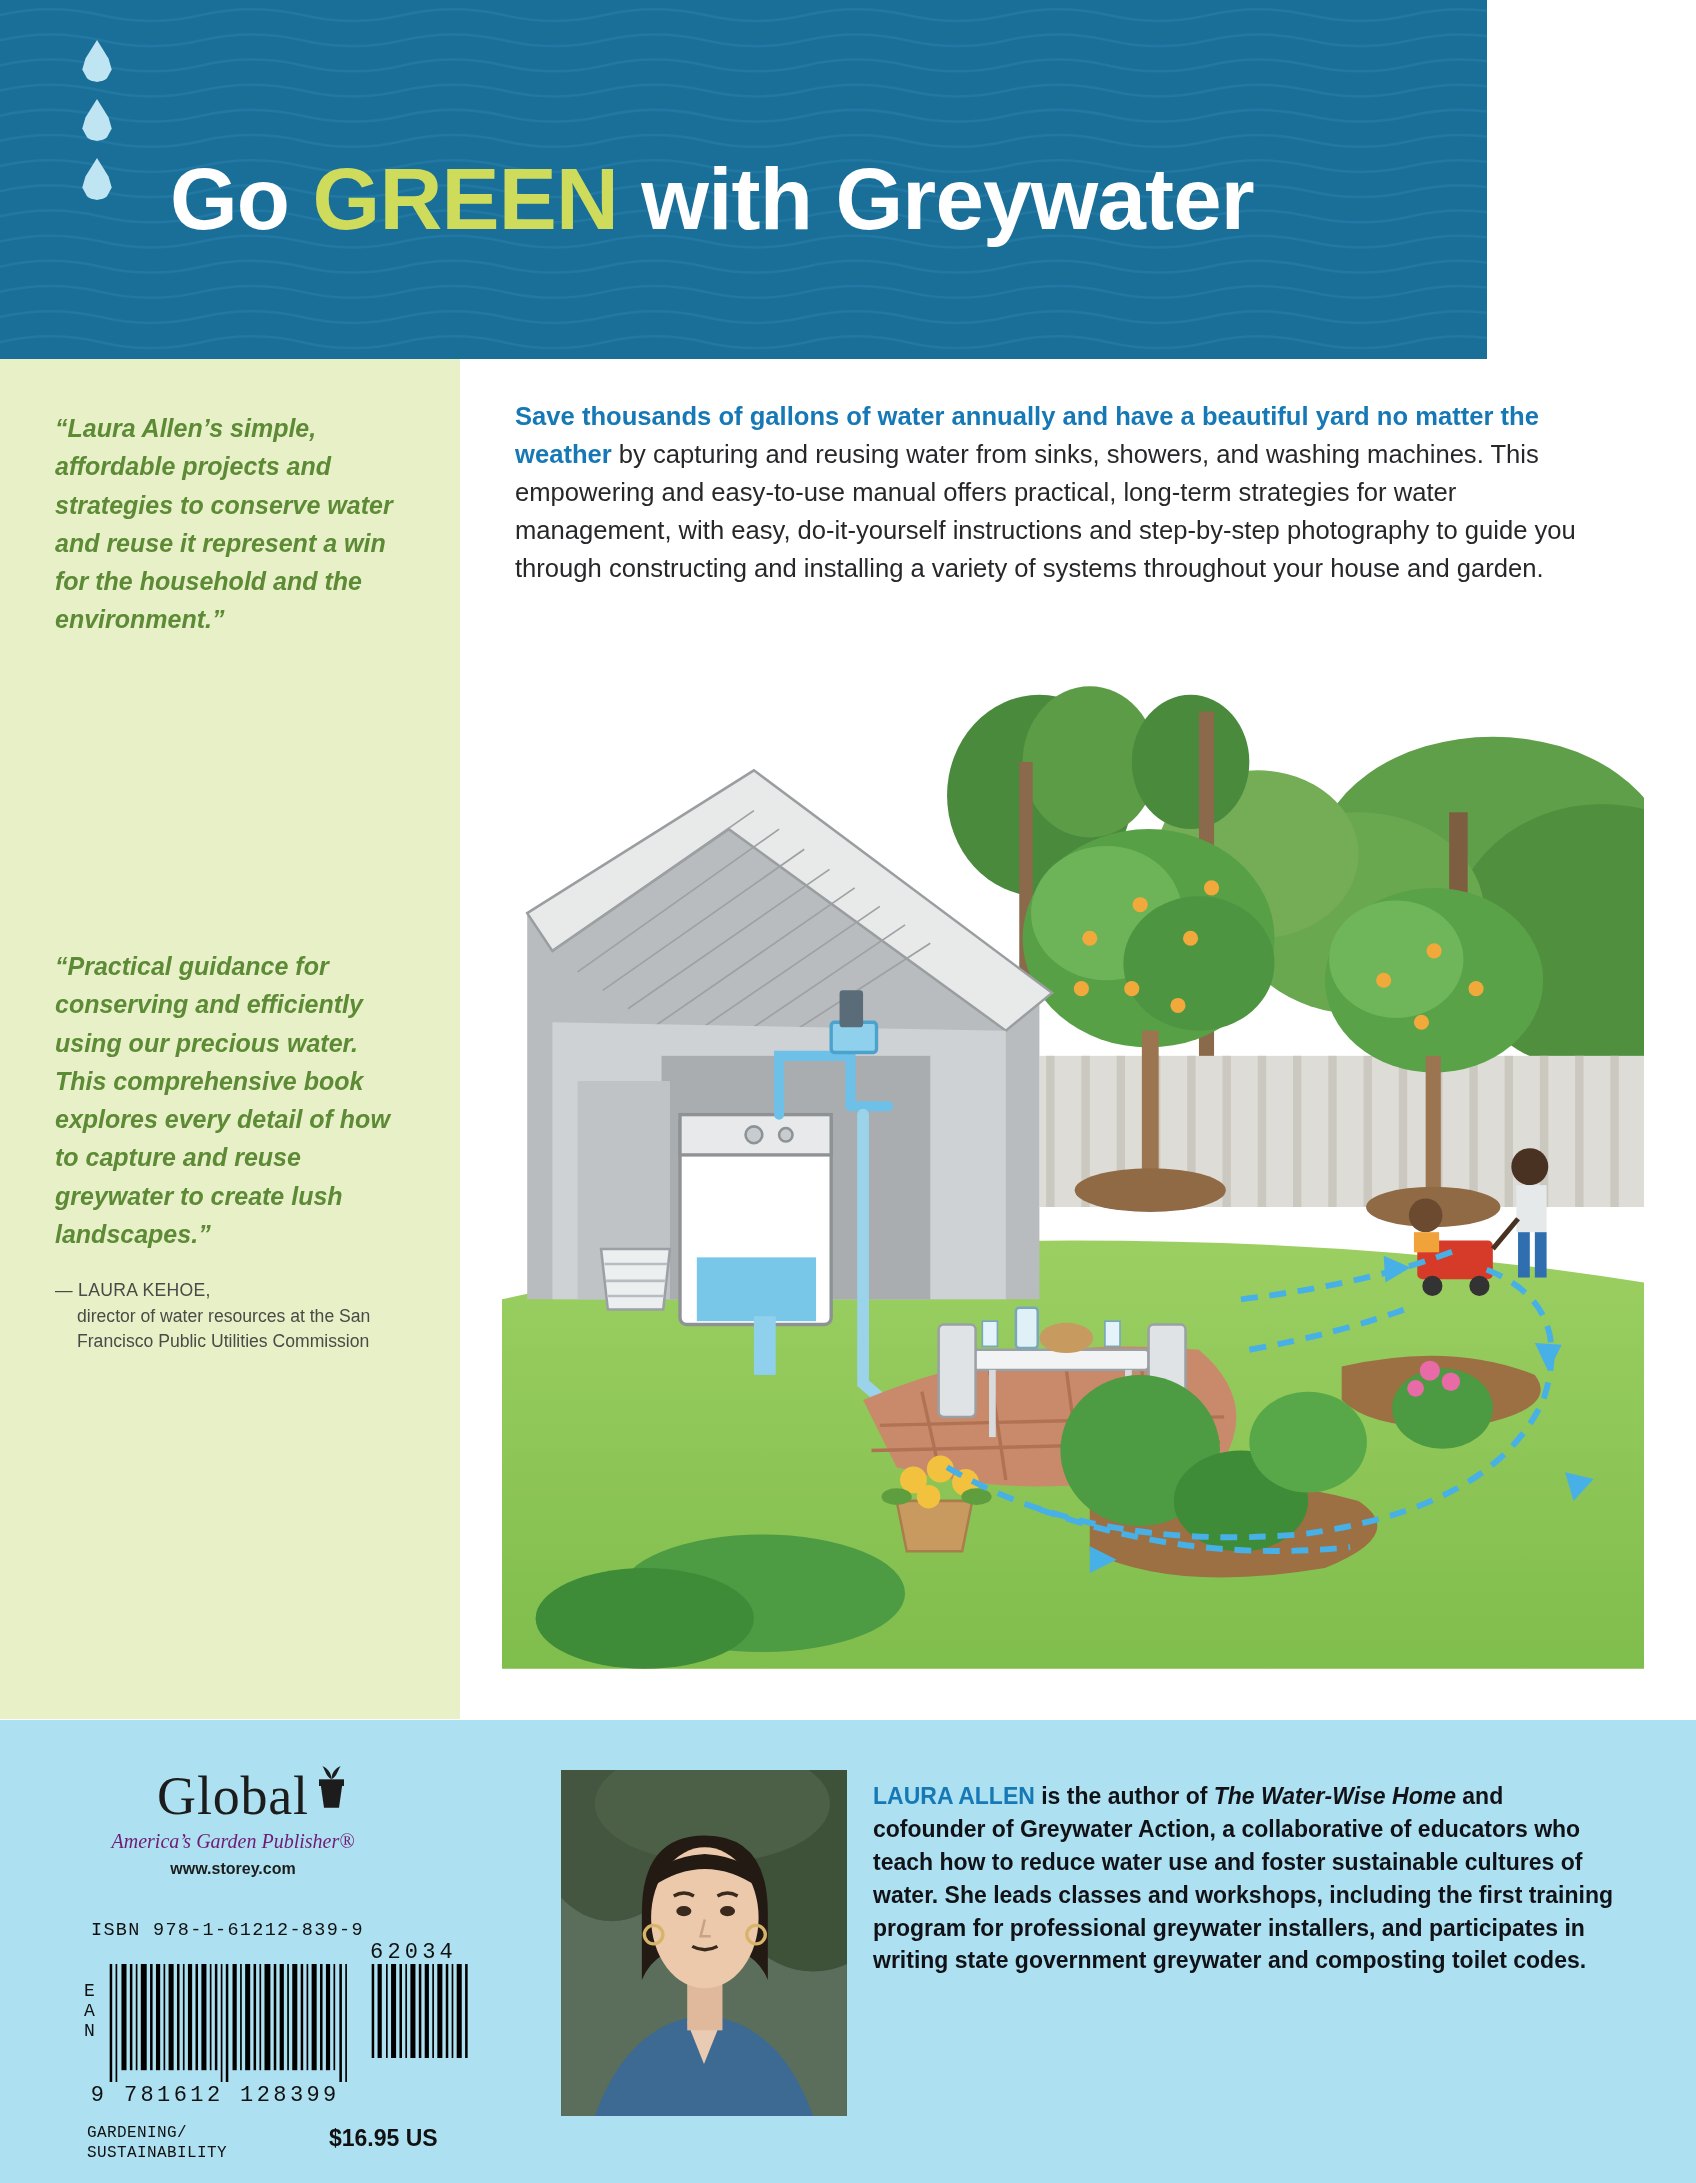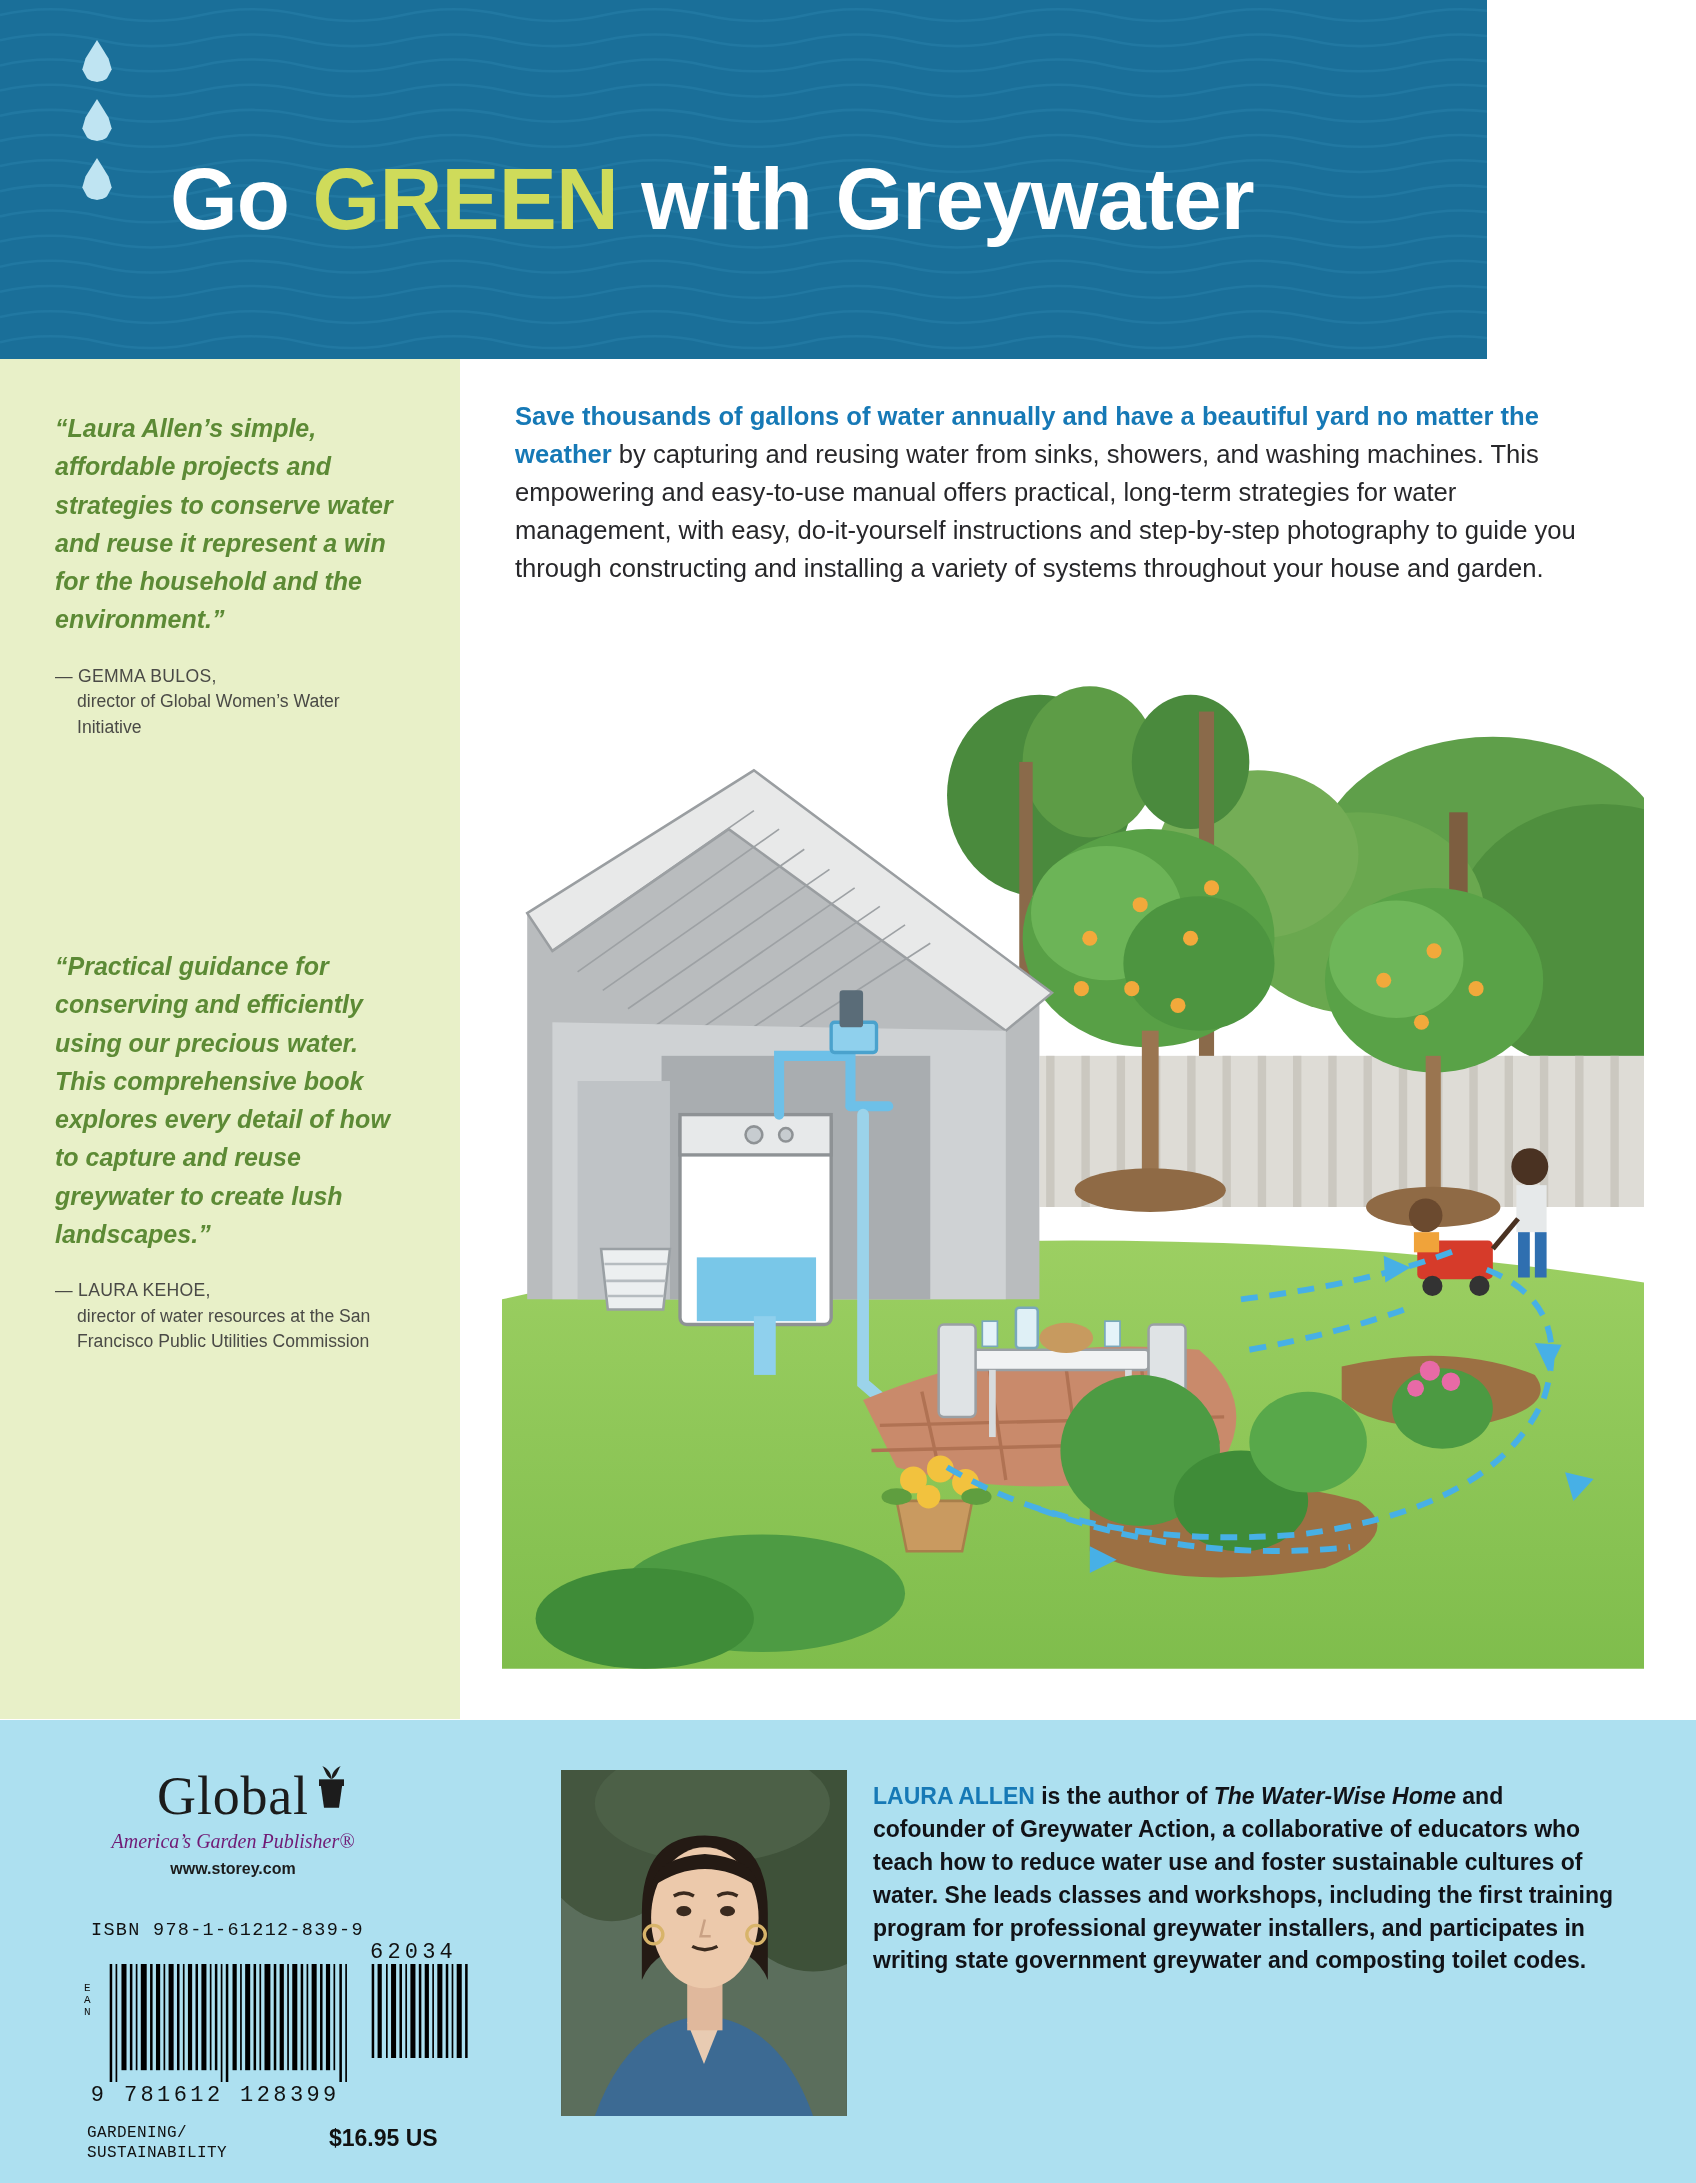--- a/index.html
+++ b/index.html
@@ -162,21 +162,21 @@
   }
   .barcode-area {
     position: absolute;
     left: 84px; top: 237px;
     width: 378px; height: 160px;
   }
   .ean-label {
     position: absolute;
     left: 0; top: 25px;
     font-family: "Liberation Mono", monospace;
-    font-size: 11px;
+    font-size: 18px;
     line-height: 1.1;
     letter-spacing: 0.8px;
     color: #111;
     width: 15px;
   }
   .bars-main {
     position: absolute;
     left: 23.5px; top: 6.7px;
     width: 244px; height: 118px;
   }
@@ -266,24 +266,20 @@
   </div>
 
   <div class="cover-title">
     <span>Go </span><span class="green-word">GREEN</span><span> with Greywater</span>
   </div>
 </div>
 
 <div class="quotes-panel">
   <div class="quote-block one">
     <div class="quote-text">“Laura Allen’s simple, affordable projects and strategies to conserve water and reuse it represent a win for the household and the environment.”</div>
-    <div class="quote-attrib">
-      <span class="attrib-name">— GEMMA BULOS,</span>
-      <span class="attrib-role">director of Global Women’s Water Initiative</span>
-    </div>
   </div>
 
   <div class="quote-block two">
     <div class="quote-text">“Practical guidance for conserving and efficiently using our precious water. This comprehensive book explores every detail of how to capture and reuse greywater to create lush landscapes.”</div>
     <div class="quote-attrib">
       <span class="attrib-name">— LAURA KEHOE,</span>
       <span class="attrib-role">director of water resources at the San Francisco Public Utilities Commission</span>
     </div>
   </div>
 </div>

